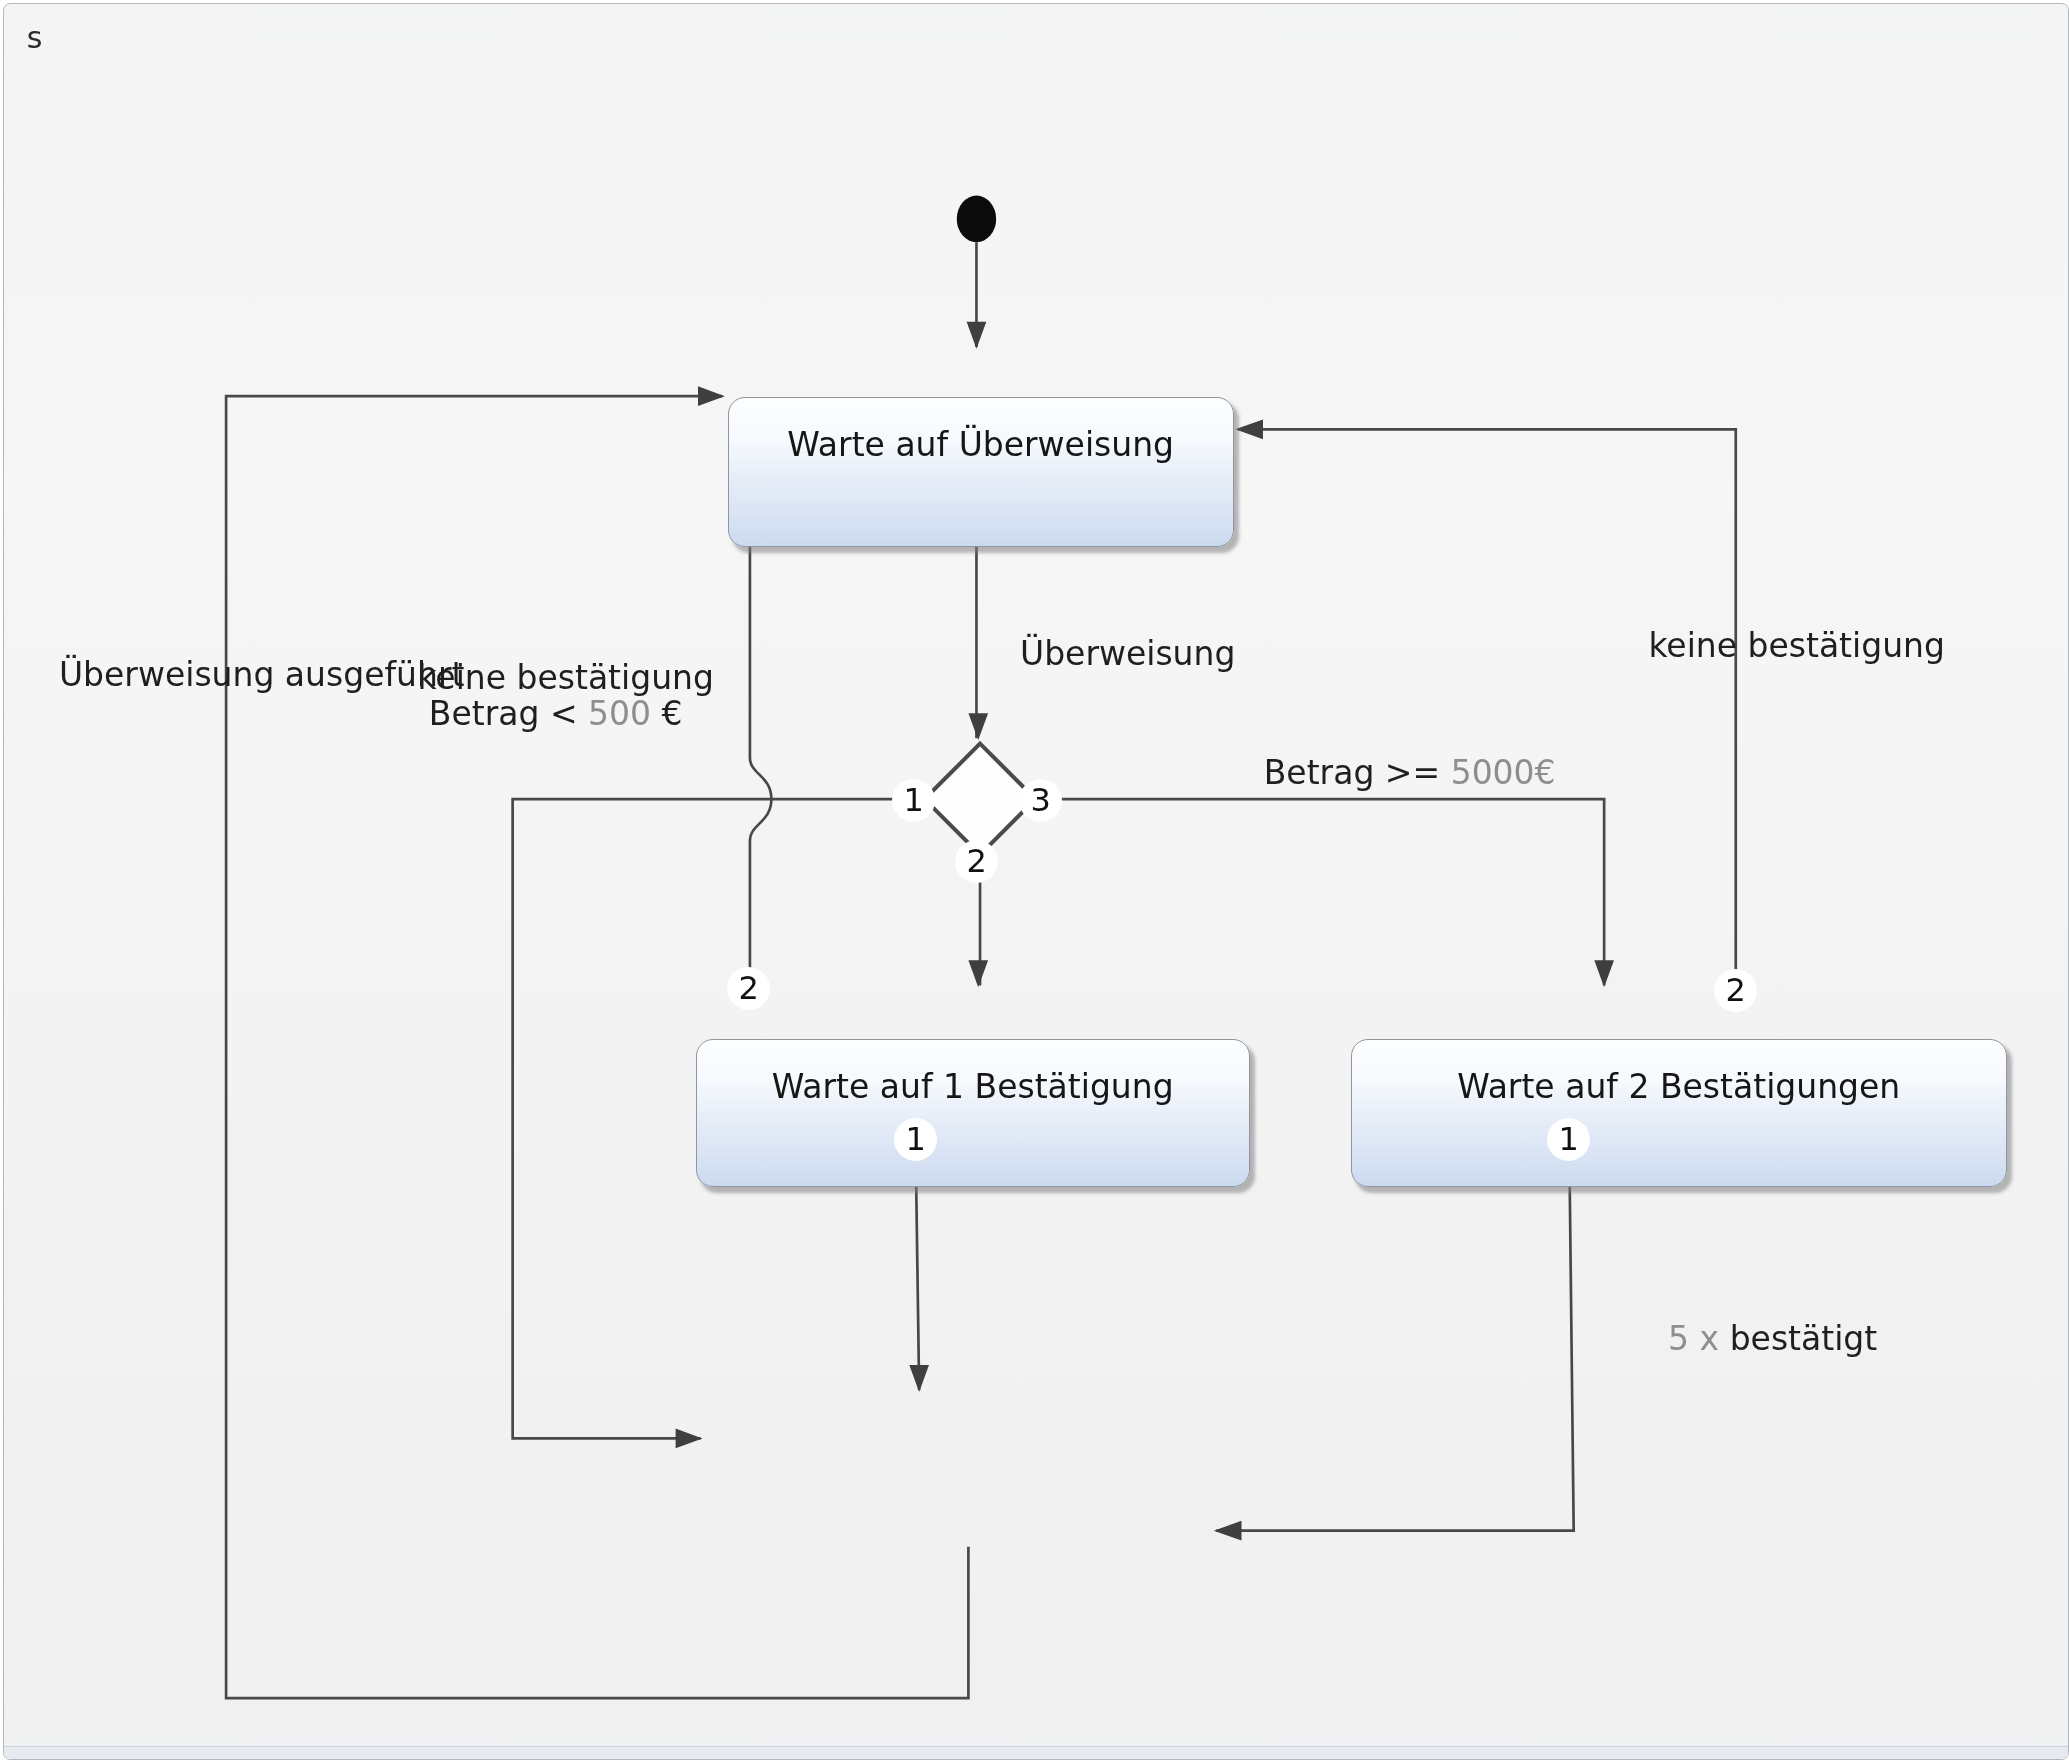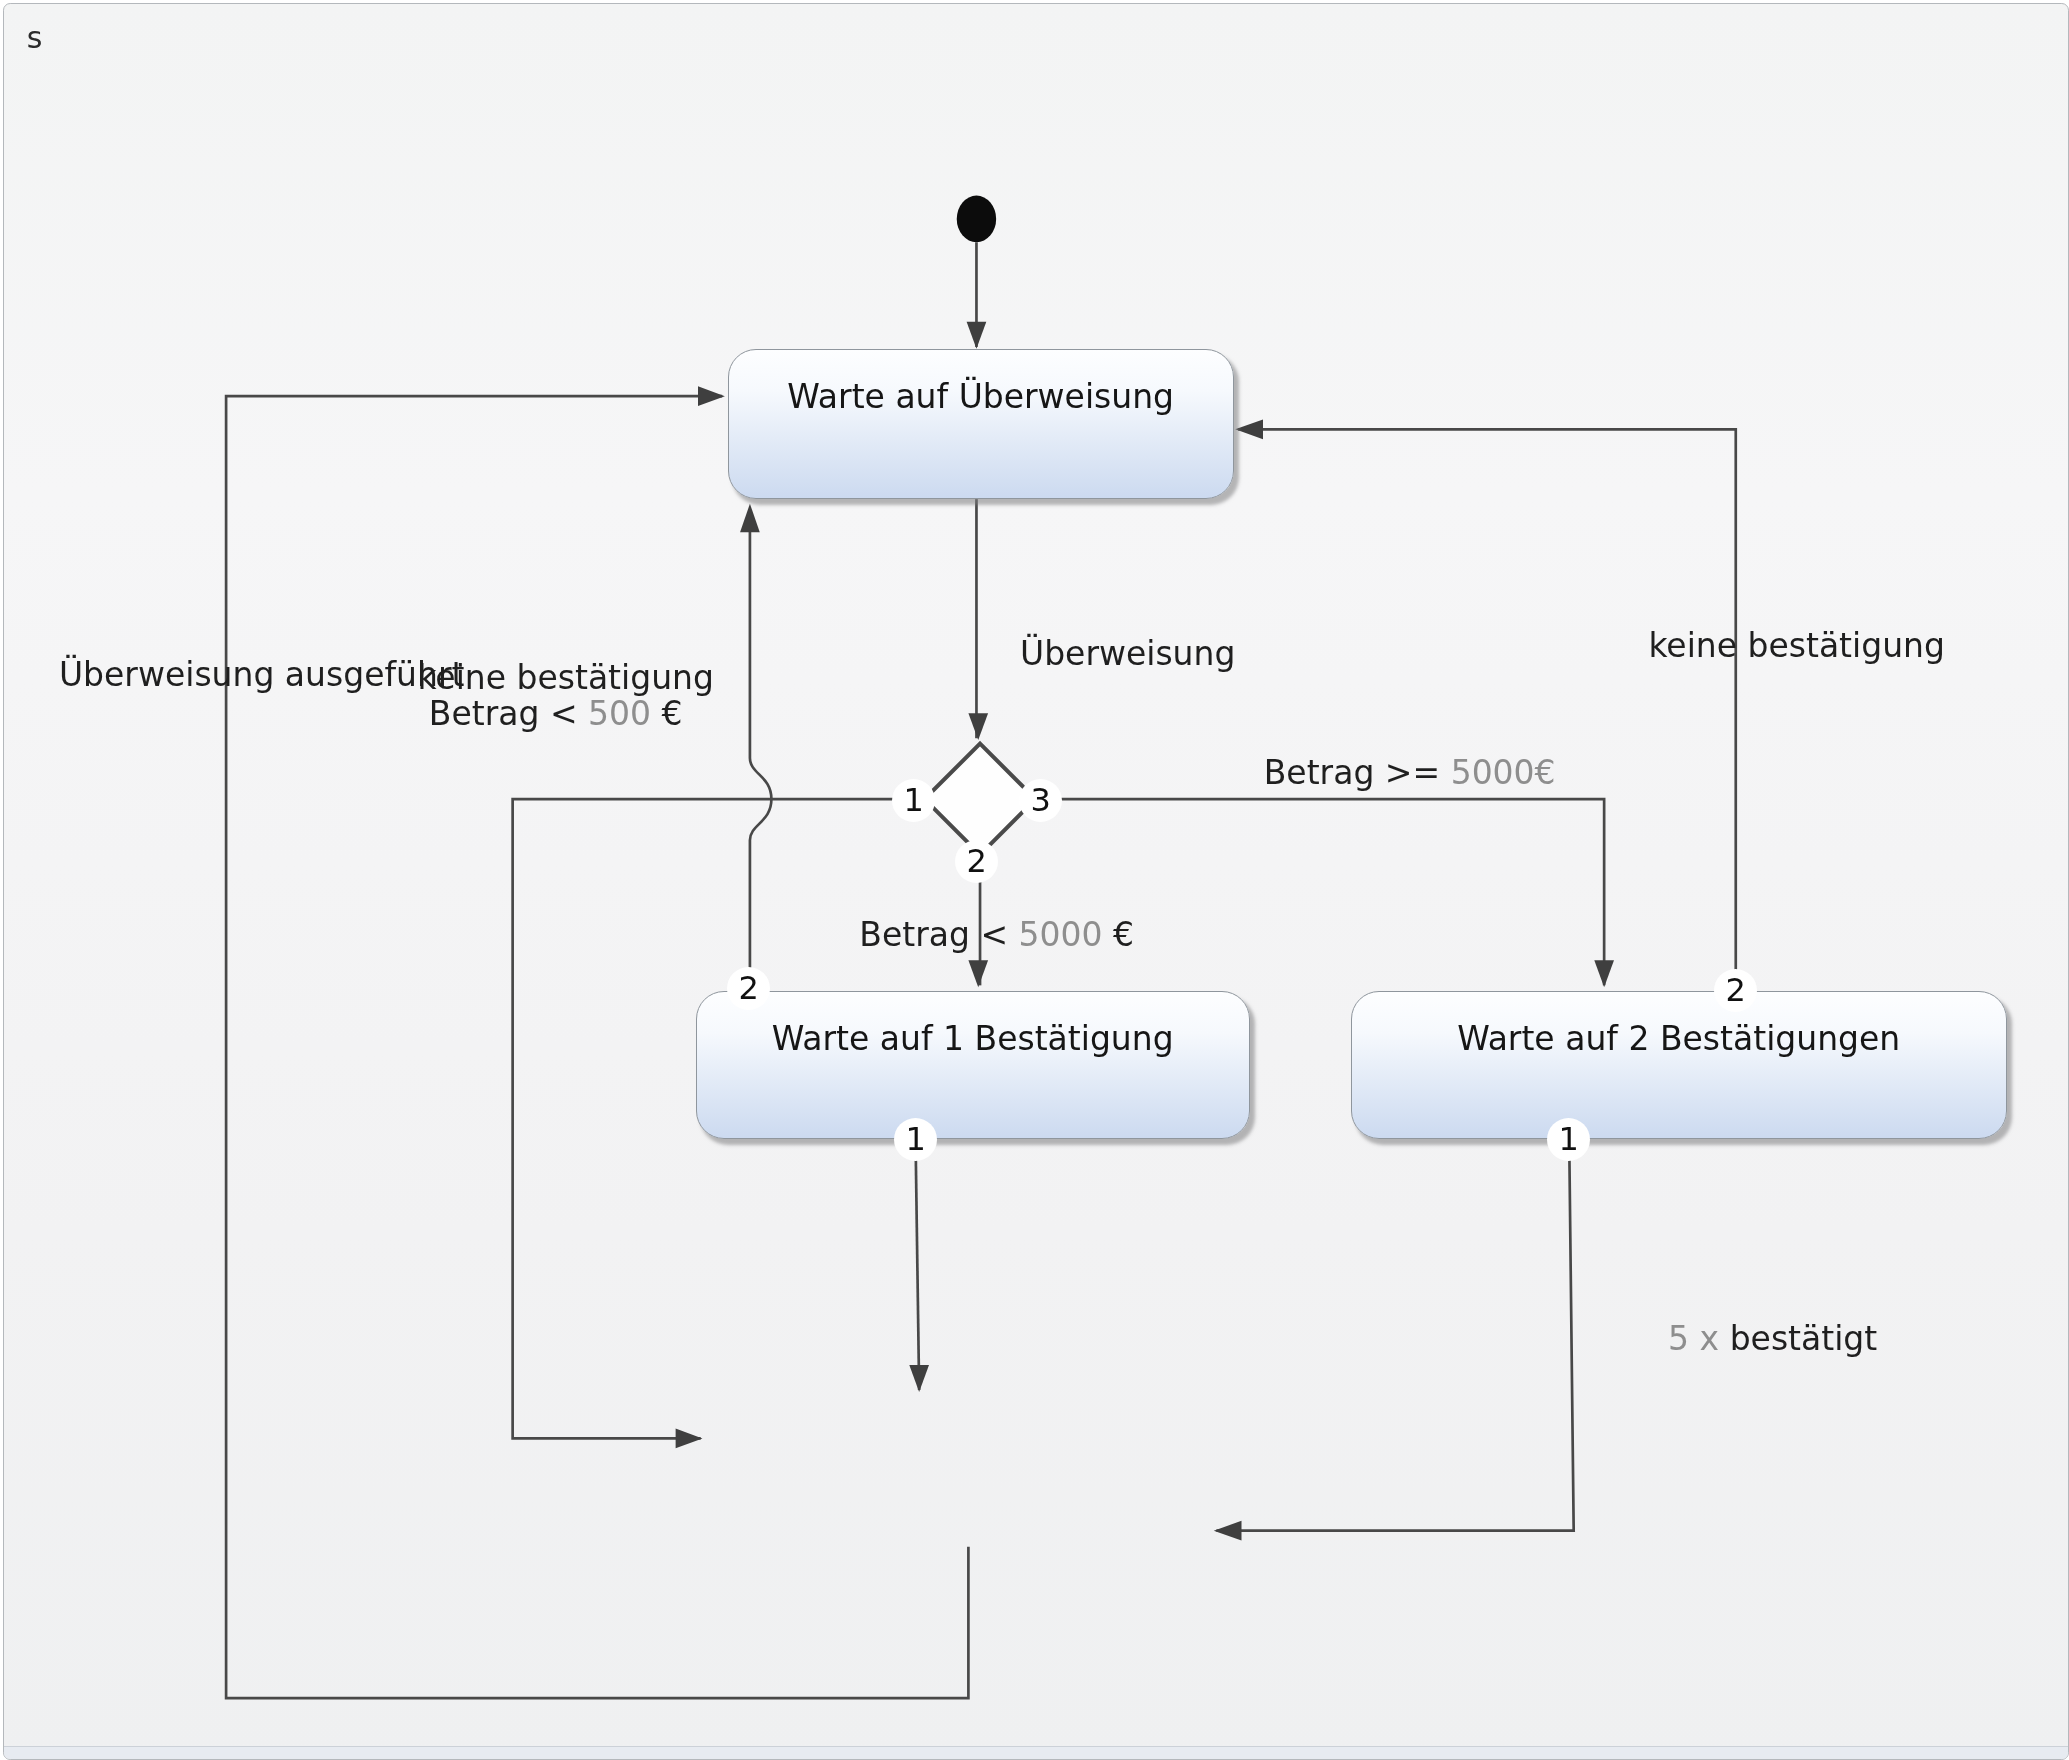--- a/index.html
+++ b/index.html
@@ -7,25 +7,25 @@
     position:relative;width:2064px;height:1755px;margin:2.7px;
     border:1.8px solid #b4b8bc;border-radius:7.2px;overflow:hidden;
     background:linear-gradient(180deg,#f3f4f4 0%,#f6f6f7 28%,#f2f2f3 70%,#eff0f1 100%);
   }
   .frame-title{
     position:absolute;left:23px;top:16px;font-size:30px;color:#2b2b2b;
   }
   .lines-svg{position:absolute;left:0;top:0;width:2064px;height:1755px;}
   .state-box{
     position:absolute;box-sizing:border-box;
-    border:1.8px solid #8f969d;border-radius:28px;
+    border:1.8px solid #8f969d;border-radius:17px;
     background:linear-gradient(180deg,#fdfeff 0%,#f6f9fd 28%,#e3ebf7 60%,#ccdaf0 100%);
     box-shadow:4.5px 5.4px 3.6px rgba(125,125,128,0.55);
     text-align:center;padding-top:27px;
-    font-size:33px;color:#161616;
+    font-size:33px;color:#161616;margin-top:48px;
   }
   .port{
     position:absolute;width:43px;height:43px;margin-left:-21.5px;margin-top:-21.5px;
     background:#ffffff;border-radius:50%;
     text-align:center;line-height:43px;font-size:32px;color:#111111;
   }
   .edge-label{
     position:absolute;transform:translate(-50%,-50%);
     font-size:33px;color:#1f1f1f;white-space:pre;
   }
@@ -122,23 +122,20 @@
   <div class="edge-label" style="left:1124px;top:641px;margin-top:8px;">Überweisung</div>
 
   <div class="edge-label" style="left:562px;top:673px;">keine bestätigung</div>
 
   <div class="edge-label" style="left:1793px;top:641px;">keine bestätigung</div>
 
   <div class="edge-label" style="left:1385px;top:768px;">
     <span>Betrag &gt;= </span><span class="val">5000€</span><span></span>
   </div>
 
-  <div class="edge-label" style="left:972px;top:930px;">
-    <span>Betrag &lt; </span><span class="val">5000</span><span> €</span>
-  </div>
 
   <div class="edge-label" style="left:531px;top:709px;">
     <span>Betrag &lt; </span><span class="val">500</span><span> €</span>
   </div>
 
 
   <div class="edge-label" style="left:1748px;top:1334px;">
     <span class="val">5 x </span><span>bestätigt</span>
   </div>
 

